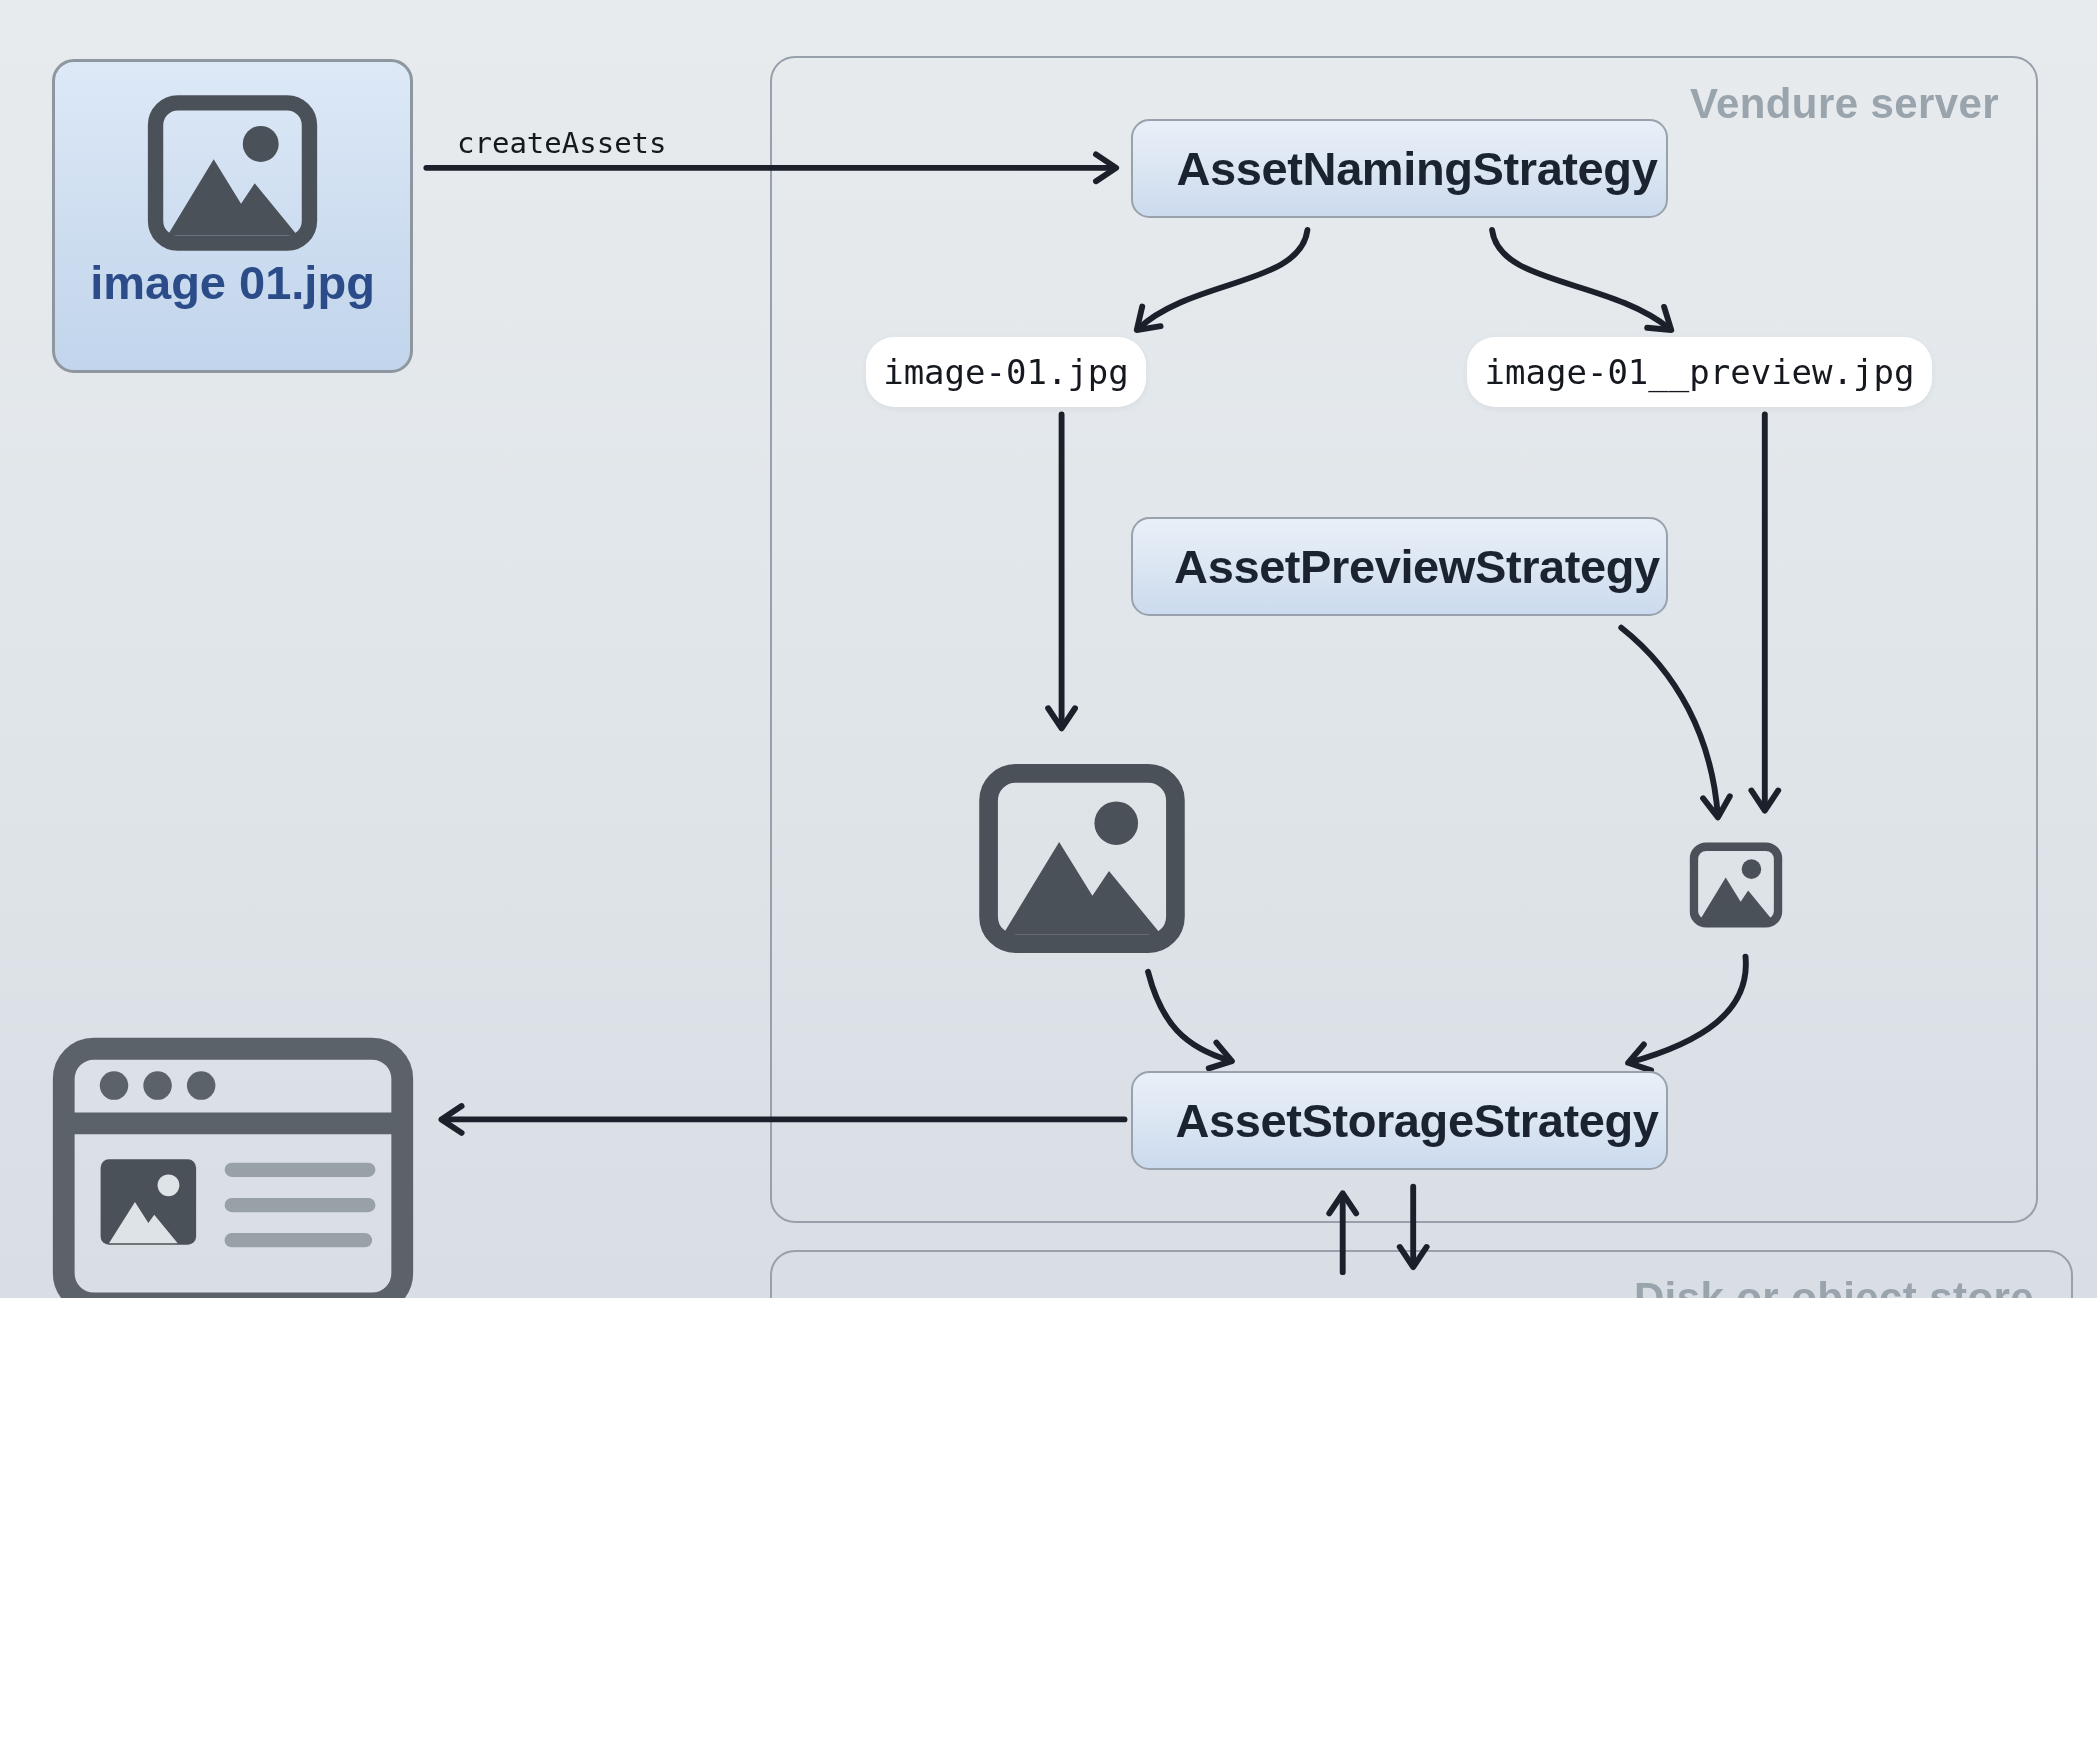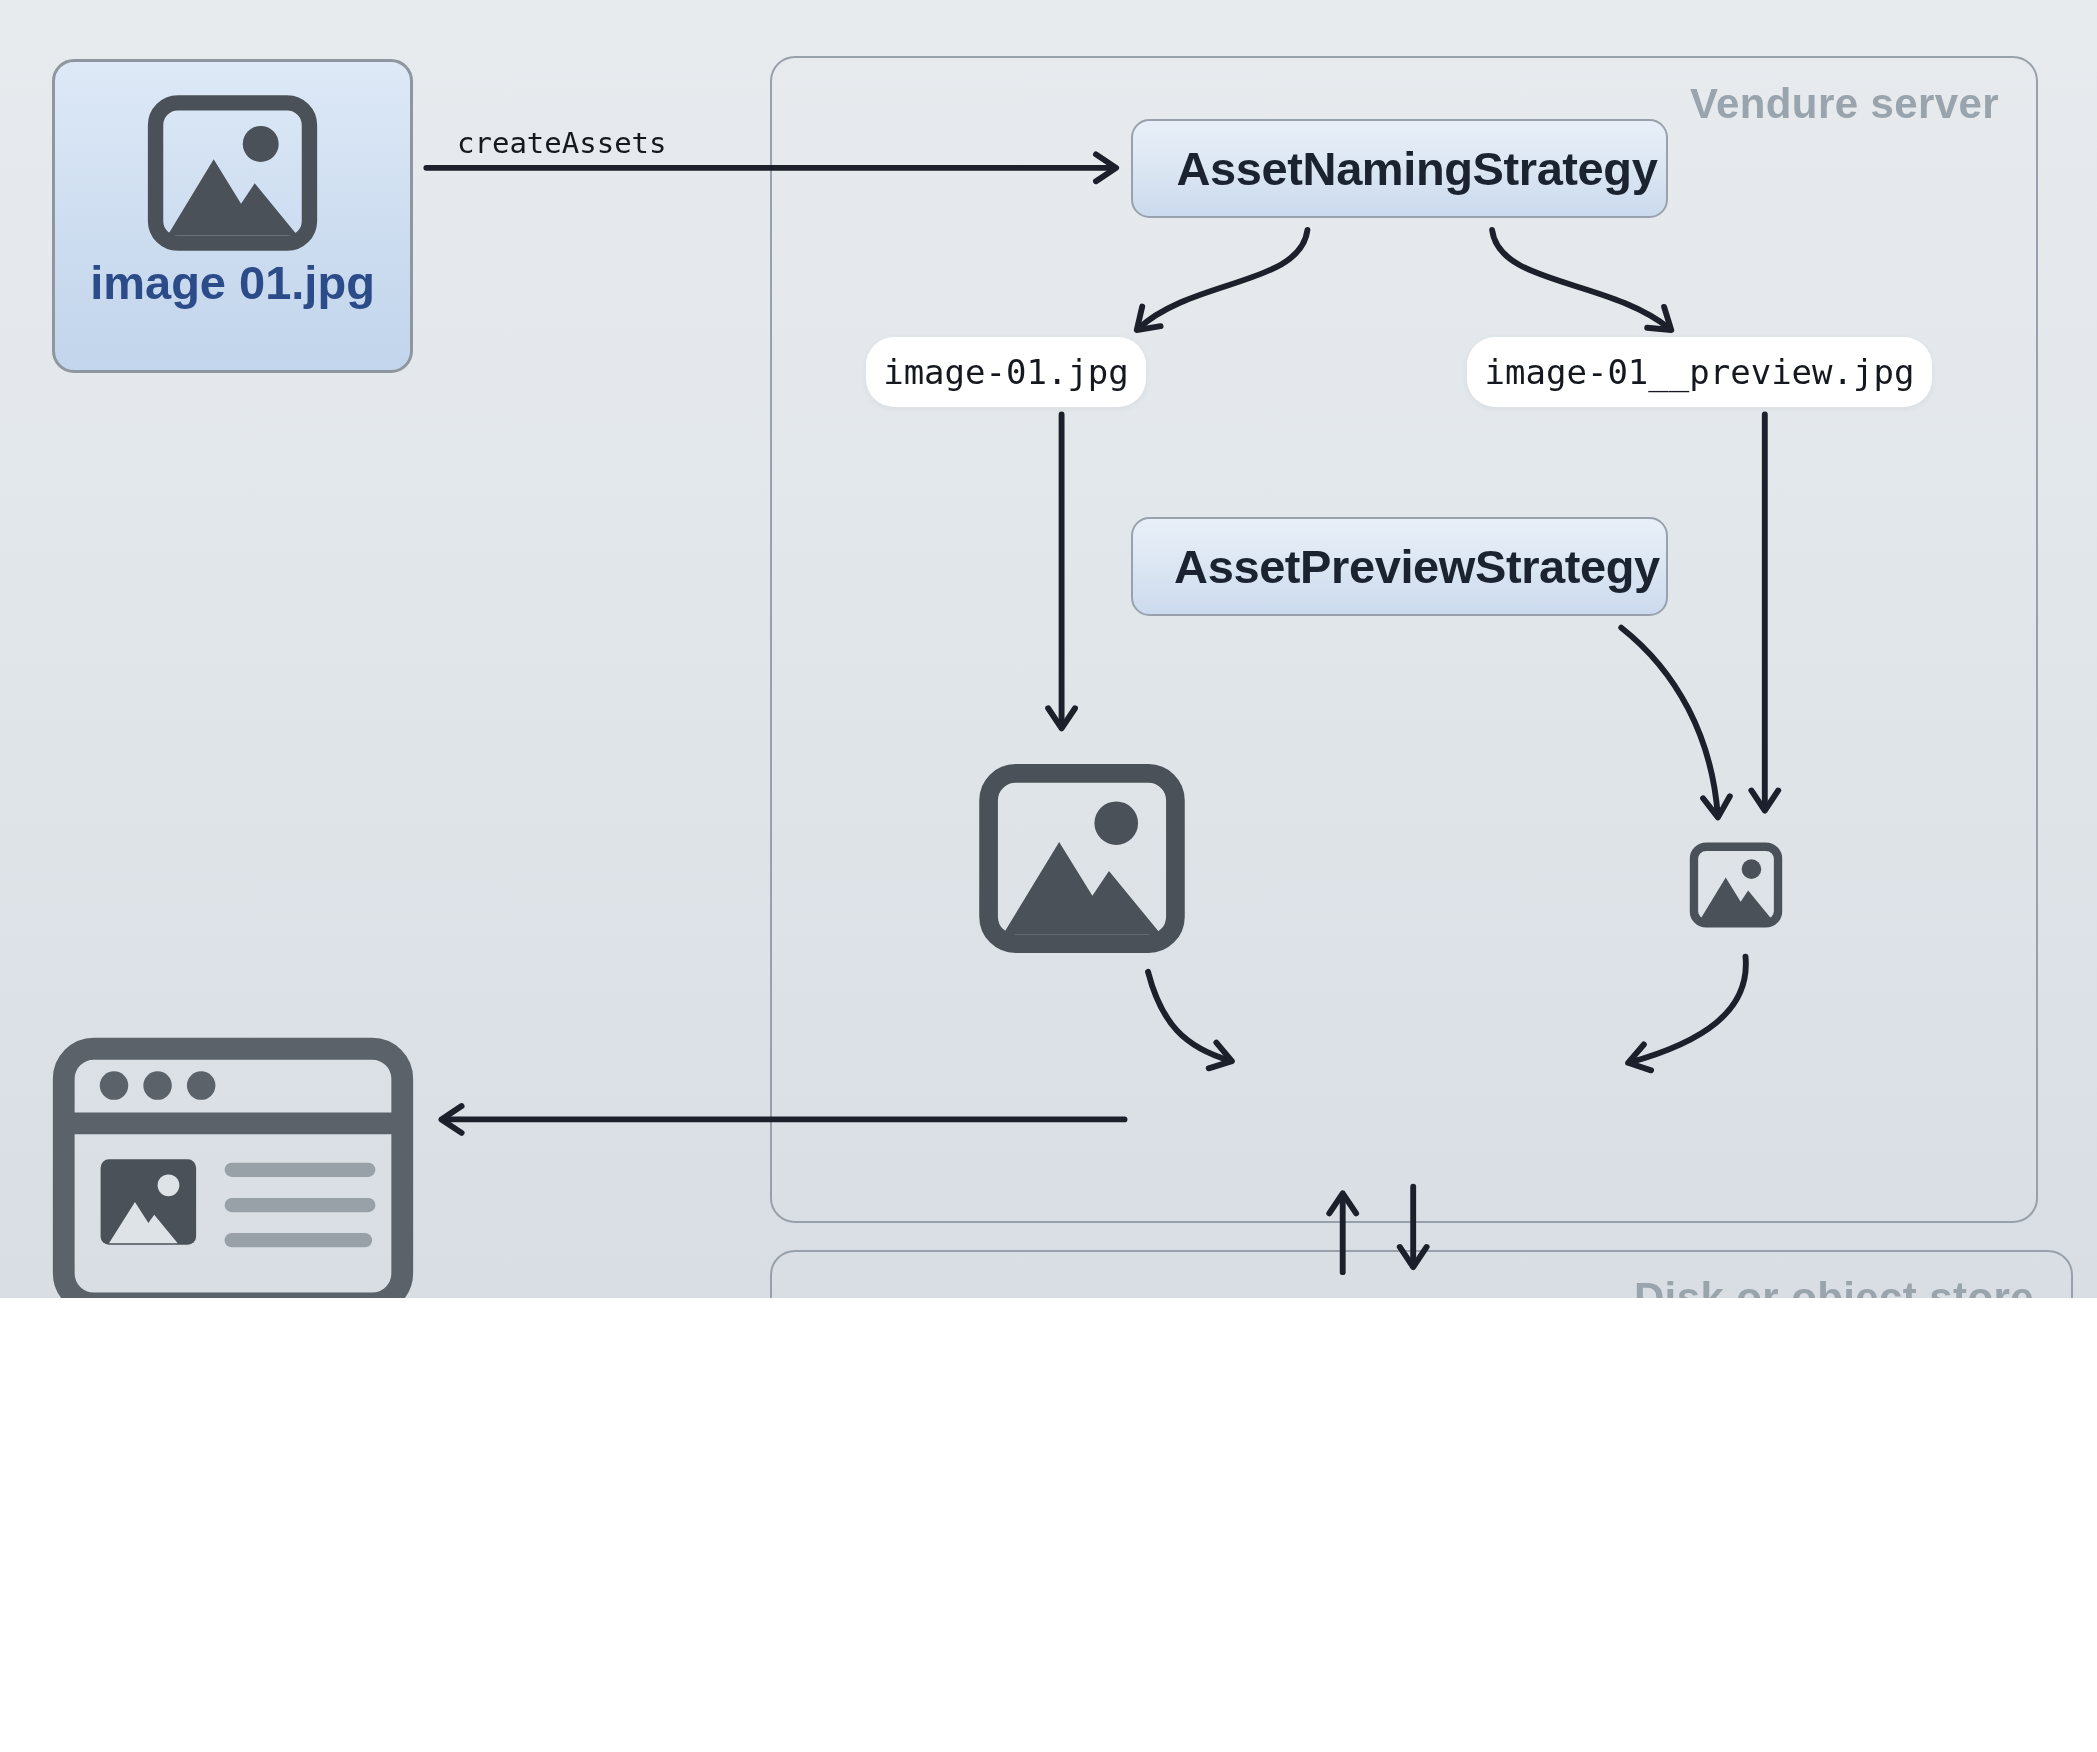--- a/index.html
+++ b/index.html
@@ -114,20 +114,23 @@
   </div>
 
   <div class="mono-label">createAssets</div>
 
   <div class="strategy-box ztop" style="left:1131px;top:119px;">
     <span>AssetNamingStrategy</span>
   </div>
   <div class="strategy-box ztop" style="left:1131px;top:517px;">
     <span>AssetPreviewStrategy</span>
   </div>
+  <div class="strategy-box ztop" style="left:1131px;top:1071px;">
+    <span>AssetStorageStrategy</span>
+  </div>
 
   <div class="pill ztop" style="left:866px;top:337px;width:280px;">image-01.jpg</div>
   <div class="pill ztop" style="left:1467px;top:337px;width:465px;">image-01__preview.jpg</div>
 
   <div class="icon-photo zmid" style="left:977px;top:763px;width:210px;height:191px;">
     <svg viewBox="0 0 100 92">
         <use href="#img-icon"></use>
       </svg>
   </div>
   <div class="icon-photo zmid" style="left:1689px;top:842px;width:94px;height:86px;">

